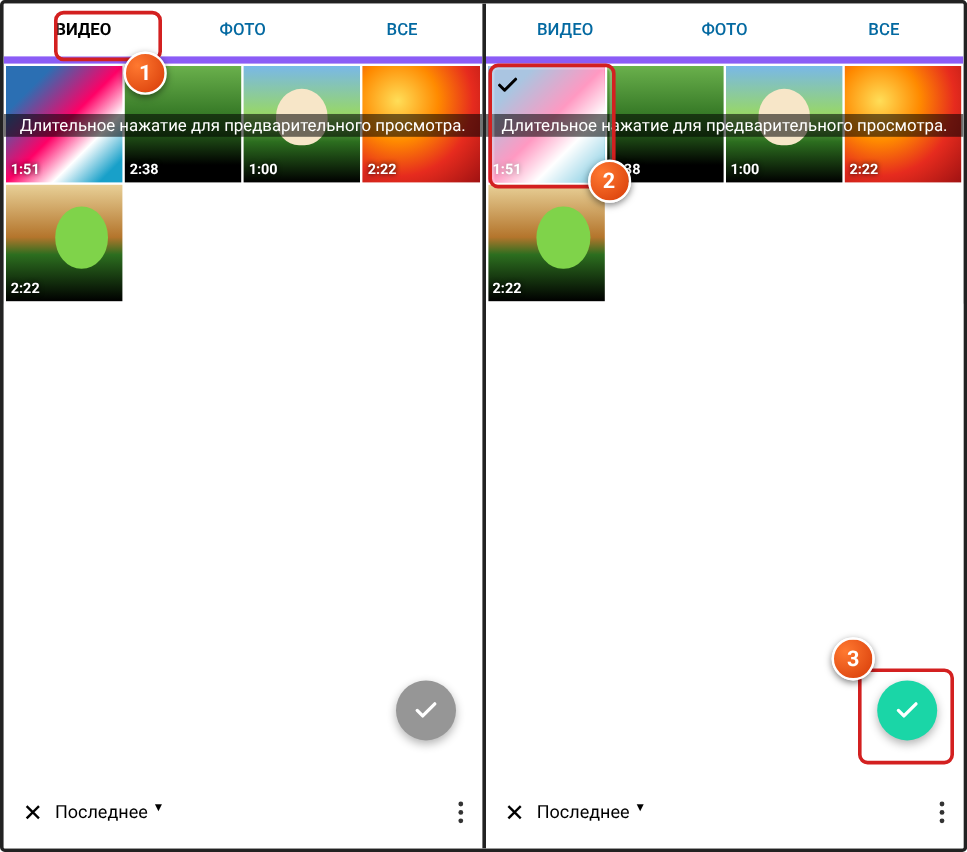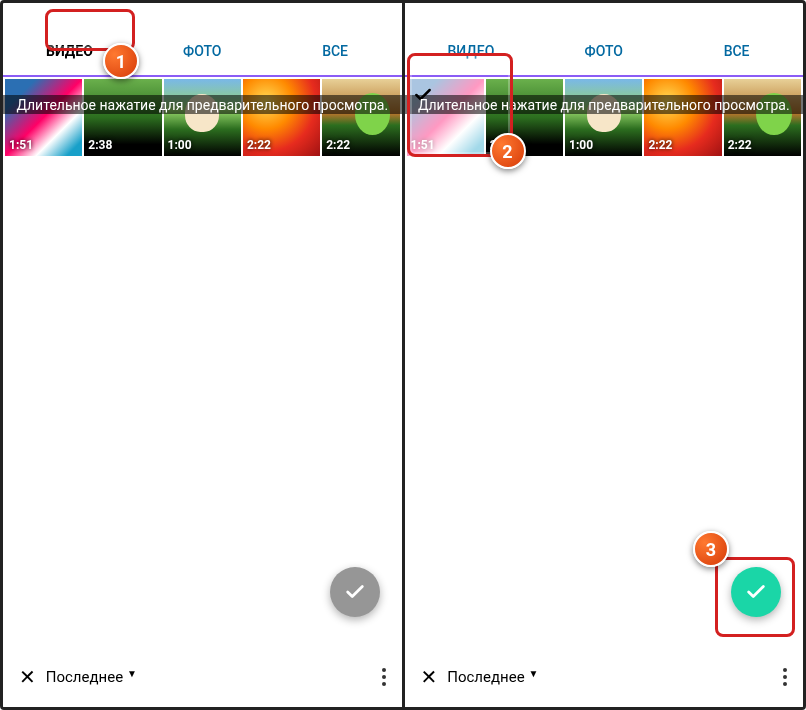--- a/index.html
+++ b/index.html
@@ -18,23 +18,22 @@
     position: relative;
     display: flex;
     flex-direction: column;
     overflow: hidden;
   }
   .phone + .phone { border-left: 3px solid #222; }
 
   .tabs {
     display: flex;
     height: 50px;
-    border-bottom: 2px solid #8b5cf6;
+    border-bottom: 6px solid #8b5cf6;
     background: #fff;
-    margin-top: 24px;
   }
   .tab {
     flex: 1;
     display: flex;
     align-items: center;
     justify-content: center;
     font-size: 14px;
     color: #0369a1;
     font-weight: 500;
     cursor: pointer;
@@ -52,21 +51,21 @@
     font-size: 14px;
     display: flex;
     align-items: center;
     justify-content: center;
     z-index: 5;
     margin-top: 28px;
   }
 
   .grid {
     display: grid;
-    grid-template-columns: repeat(5, 1fr);
+    grid-template-columns: repeat(4, 1fr);
     gap: 2px;
     padding: 2px;
   }
   .thumb {
     aspect-ratio: 1/1;
     position: relative;
     overflow: hidden;
     background: #333;
     cursor: pointer;
   }

